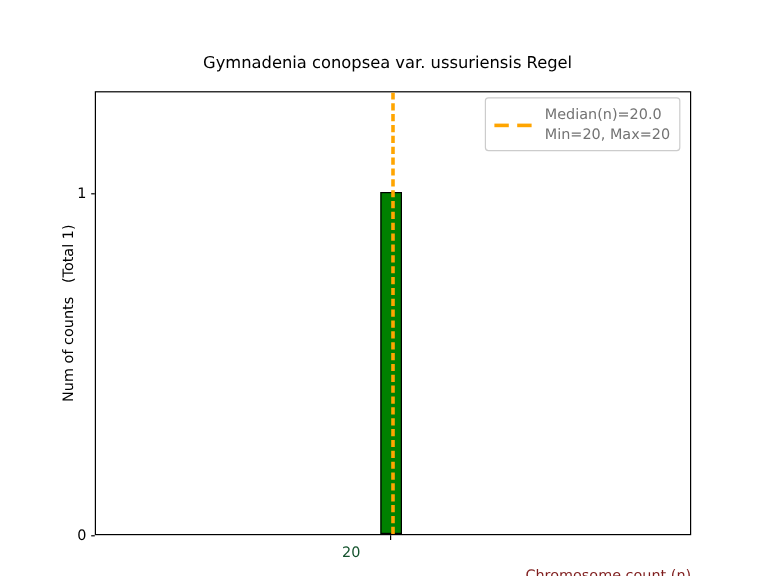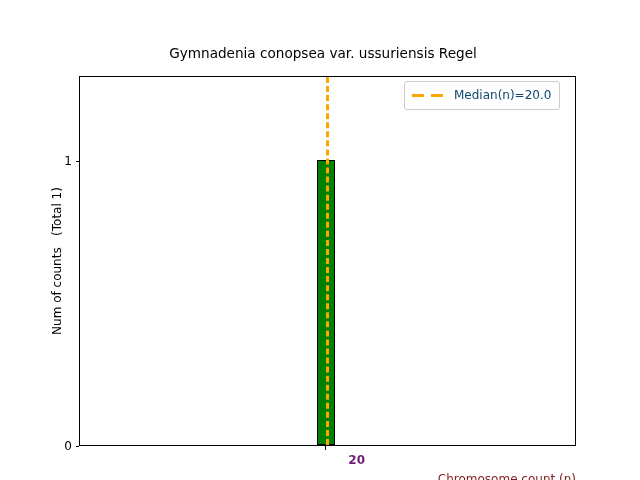--- a/index.html
+++ b/index.html
@@ -113,26 +113,25 @@
     top: 0;
     width: 1.1px;
     height: 3.5px;
     background: #000000;
   }
   .xtick .tick-label {
     position: absolute;
     left: -40px;
     top: 6px;
     width: 80px;
-    text-align: right;
+    text-align: left;
     font-size: 12px;
     line-height: 16px;
     white-space: nowrap;
-    color: #701a75;
-    font-weight: bold;
+    color: #14532d;
   }
 
   
   #xlabel {
     position: absolute;
     left: 79px;
     top: 454px;
     width: 497px;
     text-align: right;
     font-size: 12px;
@@ -182,21 +181,21 @@
     top: 5px;
     height: 3.2px;
     background: #ffa500;
   }
   #legend-marker .dash.d1 { left: 0px;  width: 12px; }
   #legend-marker .dash.d2 { left: 19px; width: 12px; }
 
   #legend-text {
     font-size: 12px;
     line-height: 16.5px;
-    color: #0c4a6e;
+    color: #737373;
     white-space: nowrap;
   }
   #legend-text .legend-line { display: block; }
 </style>
 </head>
 <body>
 
 <div id="figure">
 
   <div id="chart-title">Gymnadenia conopsea var. ussuriensis Regel</div>
@@ -230,16 +229,17 @@
 
   <div id="ylabel"><span class="ylabel-line1">Num of counts</span><span>&nbsp;&nbsp;&nbsp;</span><span class="ylabel-line2">(Total 1)</span></div>
 
   <div id="legend">
     <span id="legend-marker">
       <span class="dash d1"></span>
       <span class="dash d2"></span>
     </span>
     <span id="legend-text">
       <span class="legend-line">Median(n)=20.0</span>
+      <span class="legend-line">Min=20, Max=20</span>
     </span>
   </div>
 
 </div>
 
 </body></html>

